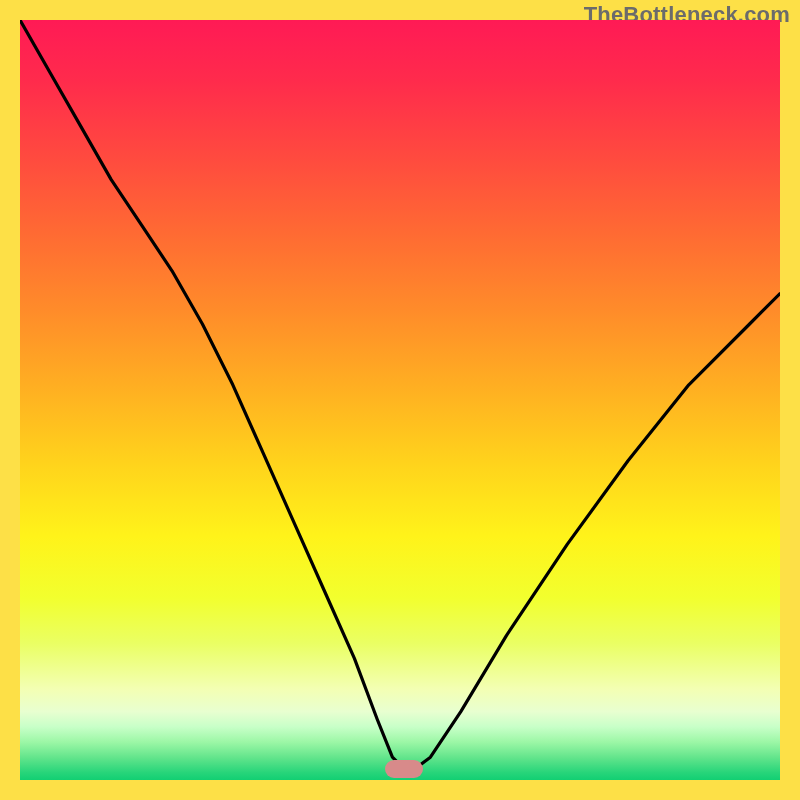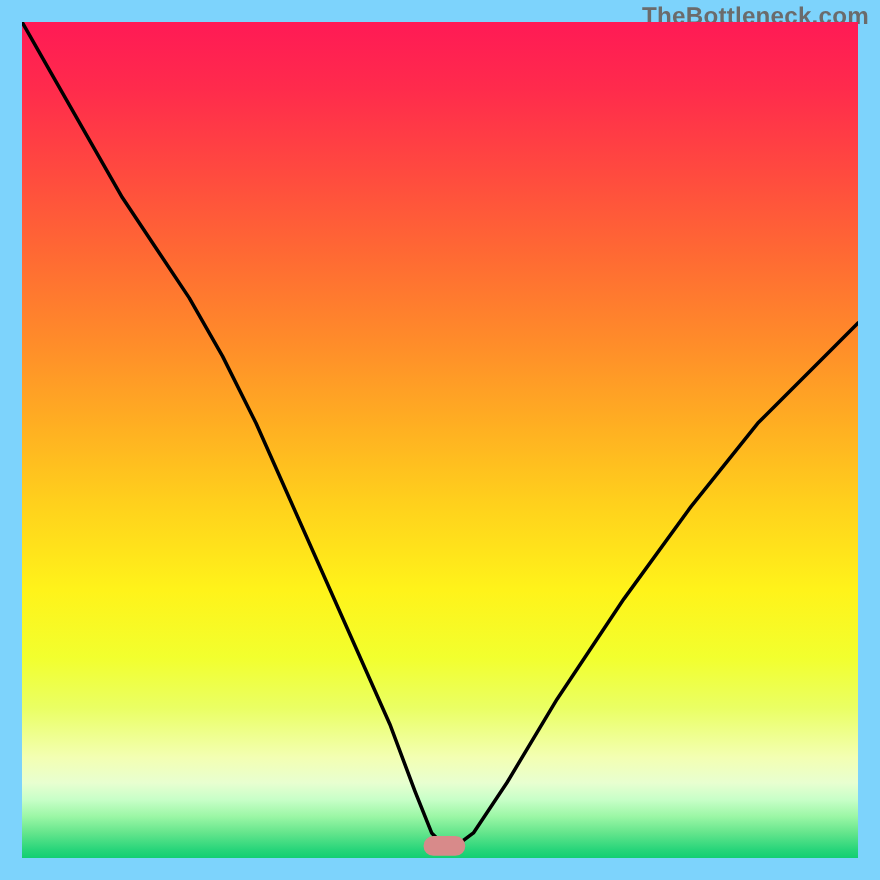--- a/index.html
+++ b/index.html
@@ -8,21 +8,21 @@
     width: 800px;
     height: 800px;
     overflow: hidden;
     background: #000;
     font-family: Arial, Helvetica, sans-serif;
   }
   .frame {
     position: relative;
     width: 800px;
     height: 800px;
-    background: #7dd3fc;
+    background: #fde047;
   }
   .plot-area {
     position: absolute;
     left: 20px;
     top: 20px;
     width: 760px;
     height: 760px;
     background: linear-gradient(
       to bottom,
       #ff1a55 0%,

